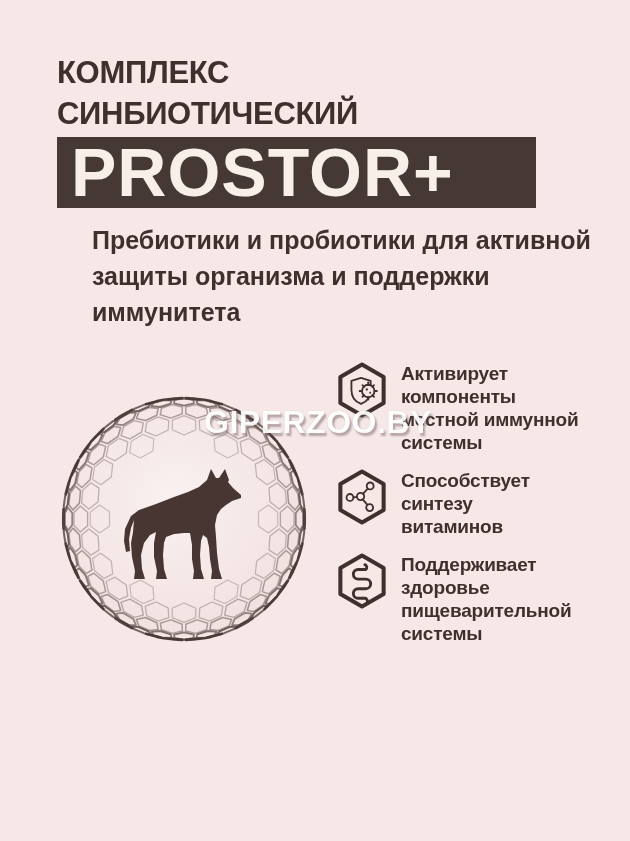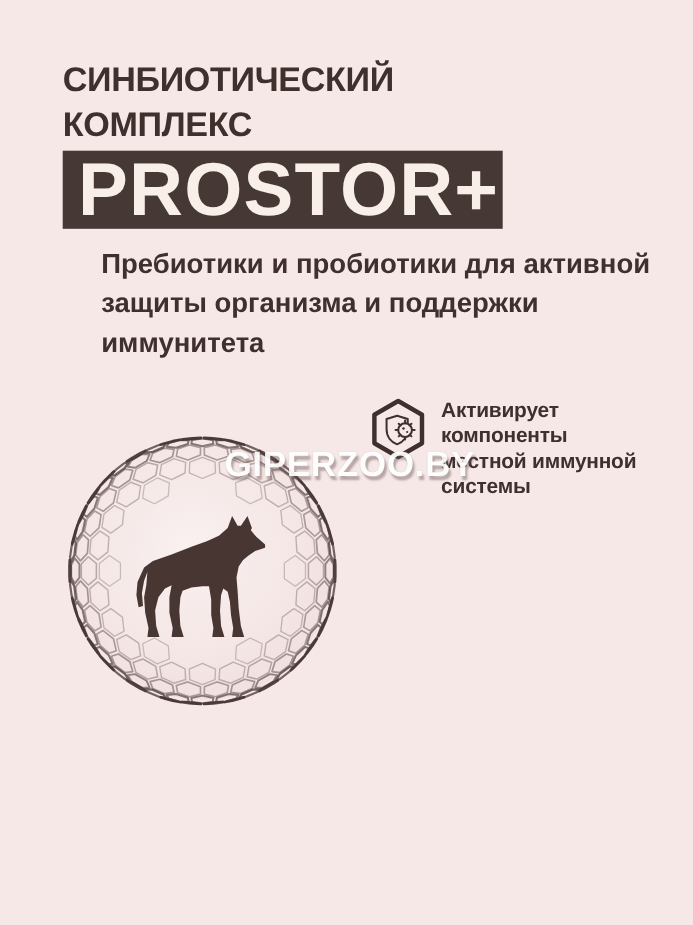--- a/index.html
+++ b/index.html
@@ -13,21 +13,21 @@
     background:var(--bg);
     font-family:"Liberation Sans", sans-serif;
     color:var(--ink);
   }
   .title{
     position:absolute; left:57px; top:52px;
     font-size:31px; font-weight:bold; line-height:41px; letter-spacing:-0.3px;
     text-transform:uppercase;
   }
   .banner{
-    position:absolute; left:57px; top:137px; width:400px; height:71px;
+    position:absolute; left:57px; top:137px; width:479px; height:71px;
     background:var(--banner-bg); display:flex; align-items:center;
   }
   .banner .brand{
     color:var(--banner-text); font-size:68px; font-weight:bold;
     letter-spacing:1px; padding-left:14px; line-height:71px; white-space:nowrap;
   }
   .subtitle{
     position:absolute; left:57px; top:222px; width:520px;
     font-size:25px; font-weight:bold; line-height:36px; letter-spacing:0;margin-left:35px;
   }
@@ -53,22 +53,22 @@
     text-shadow:2px 3px 2px rgba(110,88,88,0.5), 0 0 1px rgba(120,100,100,0.35);
     white-space:nowrap;
   }
 </style>
 </head>
 <body>
 
 <div class="page">
 
   <div class="title">
+    <span style="display:block">КОМПЛЕКС</span>
     <span style="display:block">СИНБИОТИЧЕСКИЙ</span>
-    <span style="display:block">КОМПЛЕКС</span>
   </div>
 
   <div class="banner">
     <span class="brand">PROSTOR+</span>
   </div>
 
   <div class="subtitle">Пребиотики и пробиотики для активной защиты организма и поддержки иммунитета</div>
 
   <svg class="hero" viewBox="0 0 248 248">
     <defs>
@@ -231,16 +231,36 @@
           <line x1="26.5" y1="36" x2="28.2" y2="34.3"></line>
             <line x1="36.8" y1="25.7" x2="38.5" y2="24"></line>
         </g>
         <circle cx="31" cy="28.5" r="1.2" fill="#3f2f2d"></circle>
           <circle cx="34.5" cy="31.8" r="1" fill="#3f2f2d"></circle>
       </svg>
       <div class="ftext">Активирует компоненты местной иммунной системы</div>
     </div>
 
 
-
+    <div class="feature">
+      <svg class="icon-wrap" viewBox="0 0 52 58">
+        <polygon class="hex-outline" points="26,2.5 48.5,15.5 48.5,42.5 26,55.5 3.5,42.5 3.5,15.5"></polygon>
+        <circle class="glyph" cx="13.5" cy="29.5" r="3.6"></circle>
+        <circle class="glyph" cx="24.5" cy="28.5" r="3.8"></circle>
+        <circle class="glyph" cx="34.5" cy="17.5" r="3.6"></circle>
+        <circle class="glyph" cx="34" cy="40" r="3.6"></circle>
+        <line class="glyph" x1="17.1" y1="29.3" x2="20.7" y2="28.8"></line>
+        <line class="glyph" x1="27" y1="25.7" x2="32" y2="20.3"></line>
+        <line class="glyph" x1="26.8" y1="31.4" x2="31.6" y2="37.2"></line>
+      </svg>
+      <div class="ftext">Способствует синтезу витаминов</div>
+    </div>
+
+    <div class="feature">
+      <svg class="icon-wrap" viewBox="0 0 52 58">
+        <polygon class="hex-outline" points="26,2.5 48.5,15.5 48.5,42.5 26,55.5 3.5,42.5 3.5,15.5"></polygon>
+        <path class="glyph-thick" d="M29,12 a3,3 0 0 1 1,5 h-8 a5,5 0 0 0 0,10 h8 a5,5 0 0 1 0,10 h-8 a5,5 0 0 0 0,10 h7 a3,3 0 0 1 2.5,4"></path>
+      </svg>
+      <div class="ftext">Поддерживает здоровье пищеварительной системы</div>
+    </div>
 
   </div>
 </div>
 
 </body></html>

